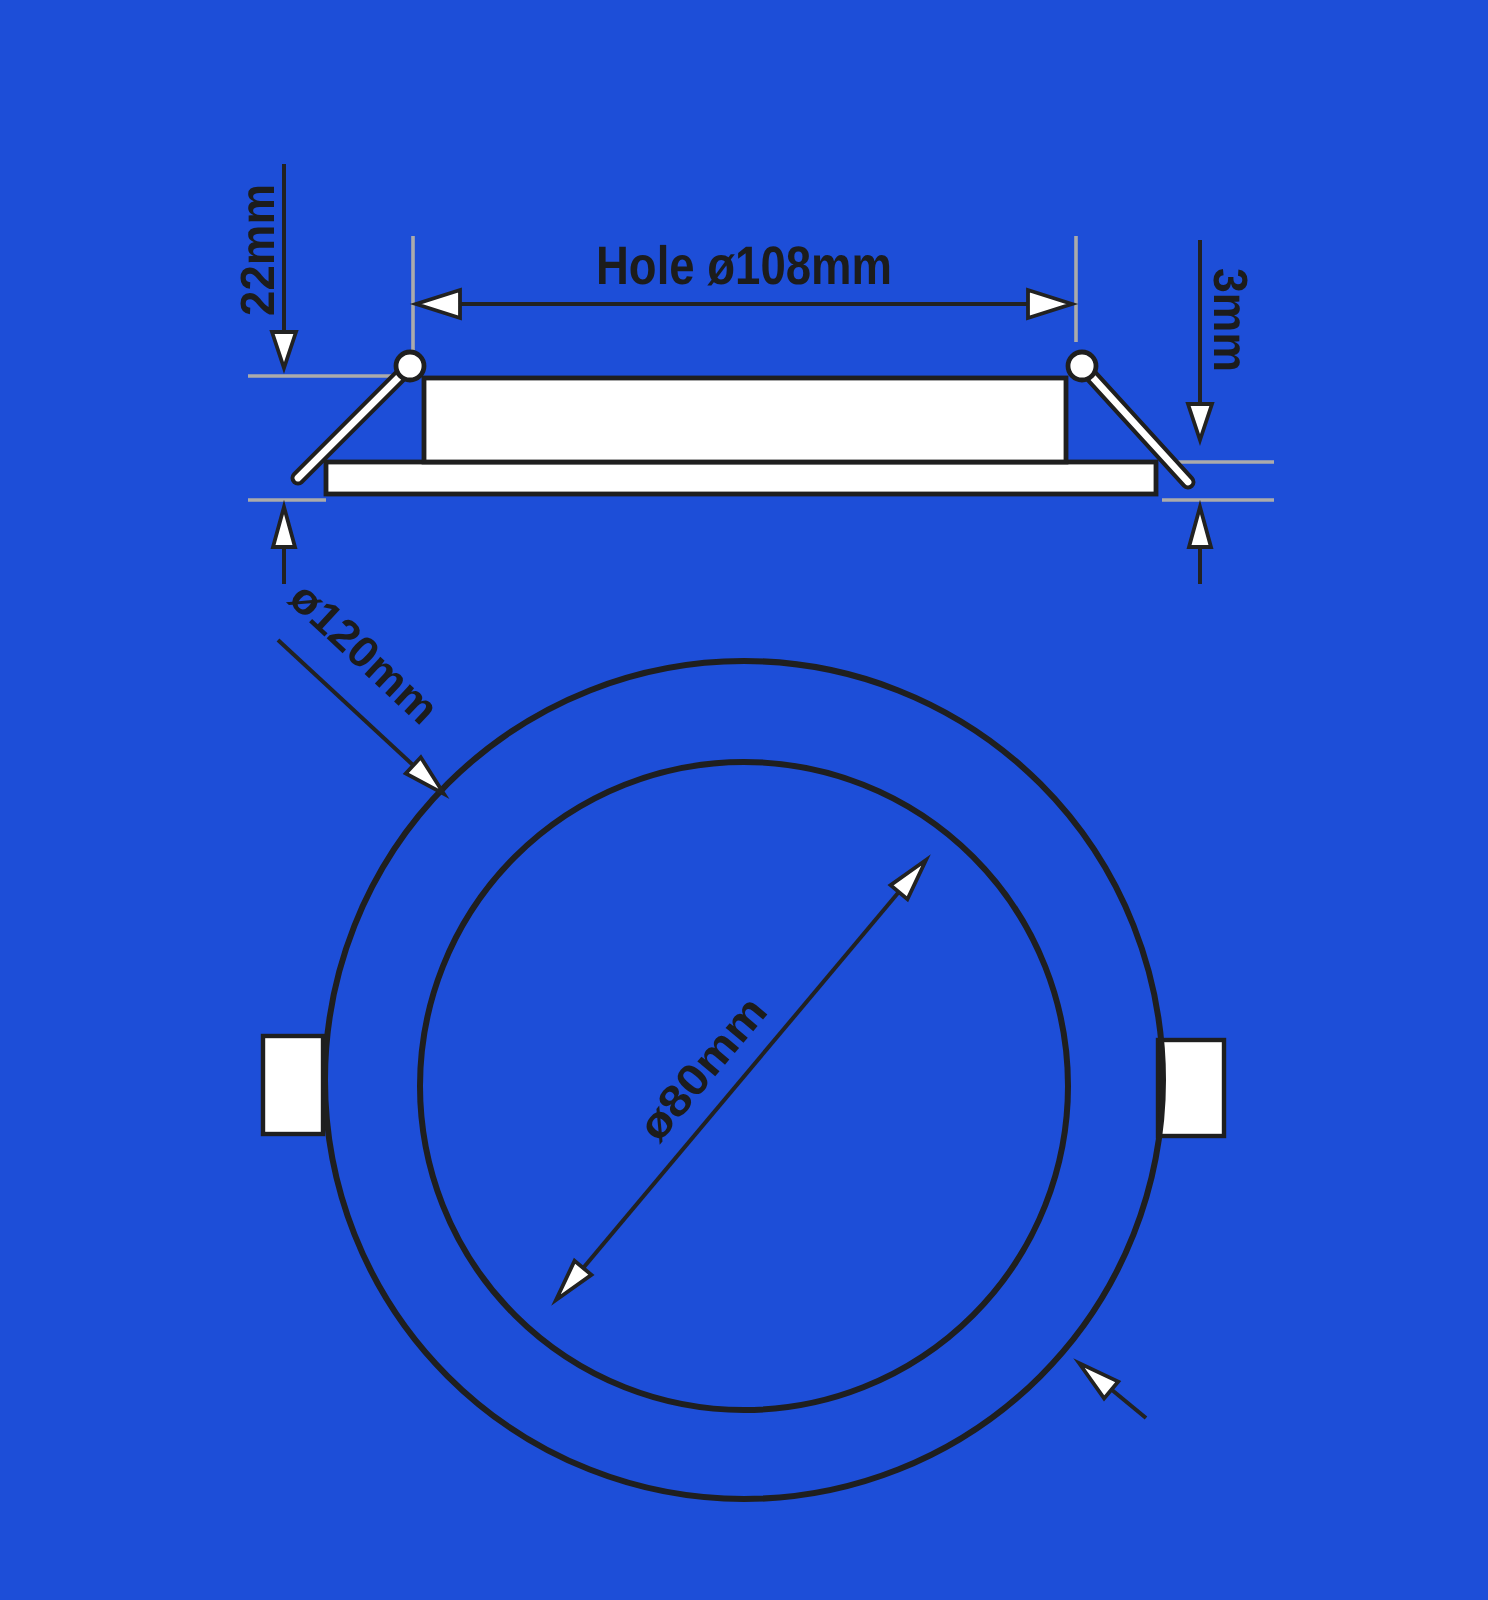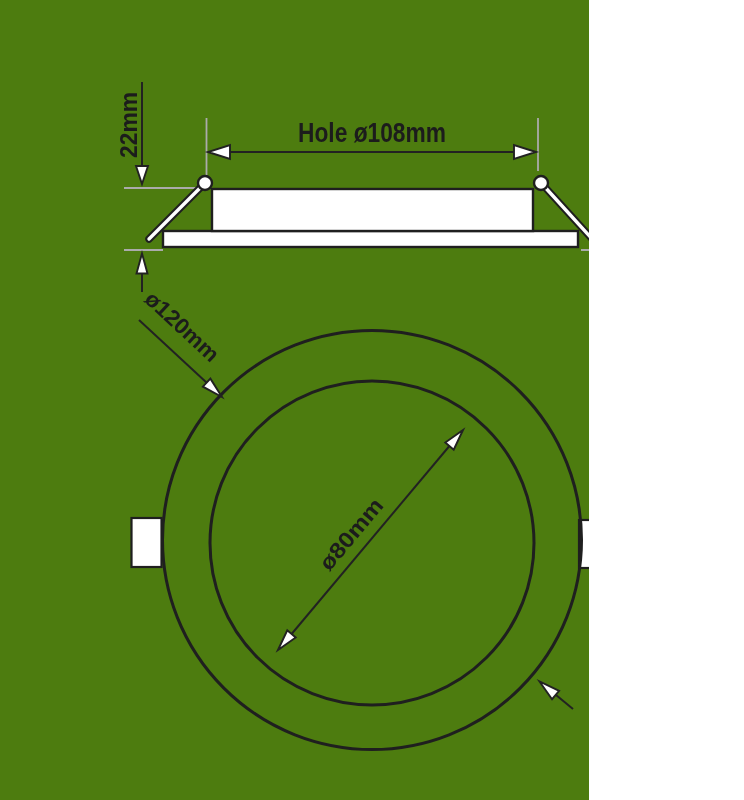--- a/index.html
+++ b/index.html
@@ -1,20 +1,20 @@
 <!DOCTYPE html>
 <html><head>
 <meta charset="utf-8">
 <style>
   html, body { margin: 0; padding: 0; background: #ffffff; }
   .stage {
     position: relative;
-    width: 589px;
+    width: 744px;
     height: 800px;
-    background: #4d7c0f;
+    background: #1d4ed8;
     overflow: hidden;
   }
   svg text {
     font-family: "Liberation Sans", "DejaVu Sans", sans-serif;
     font-weight: 700;
     fill: #1c1c1c;
   }
   .ln   { stroke: #222222; stroke-width: 2;   fill: none; }
   .out  { stroke: #1f1f1f; stroke-width: 2.4; fill: #ffffff; }
   .cir  { stroke: #1f1f1f; stroke-width: 3;   fill: none; }

